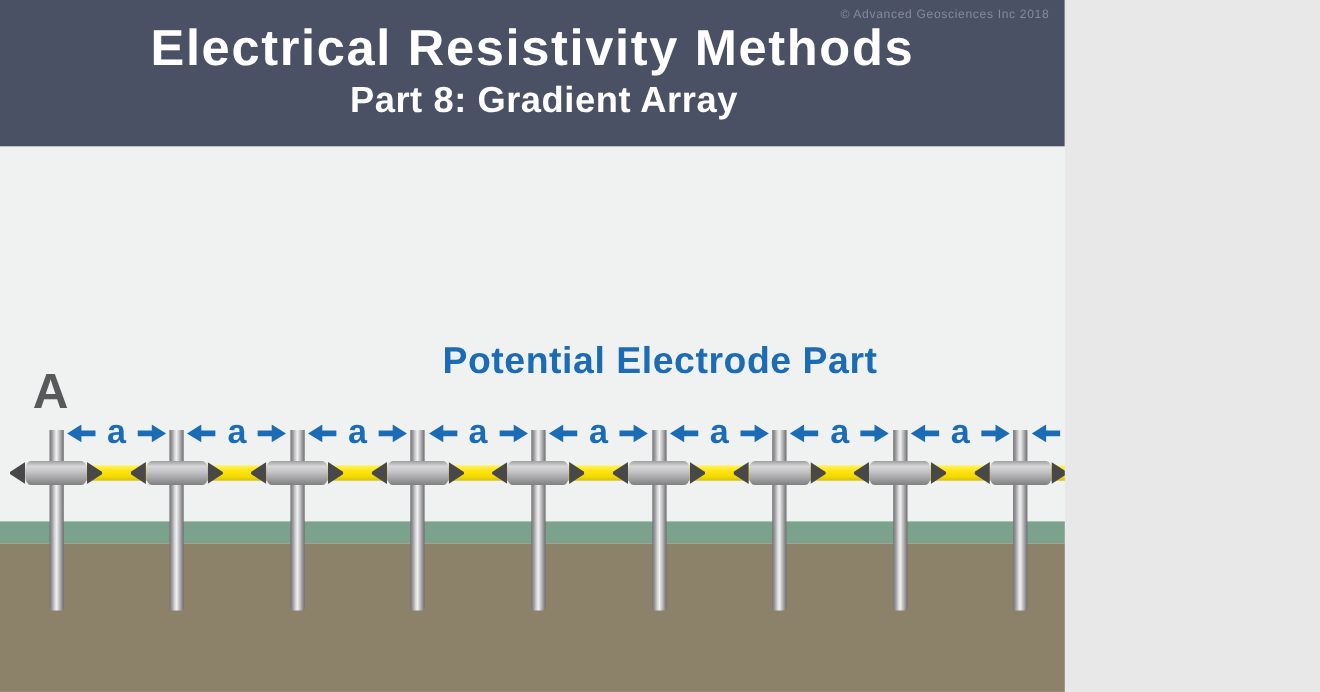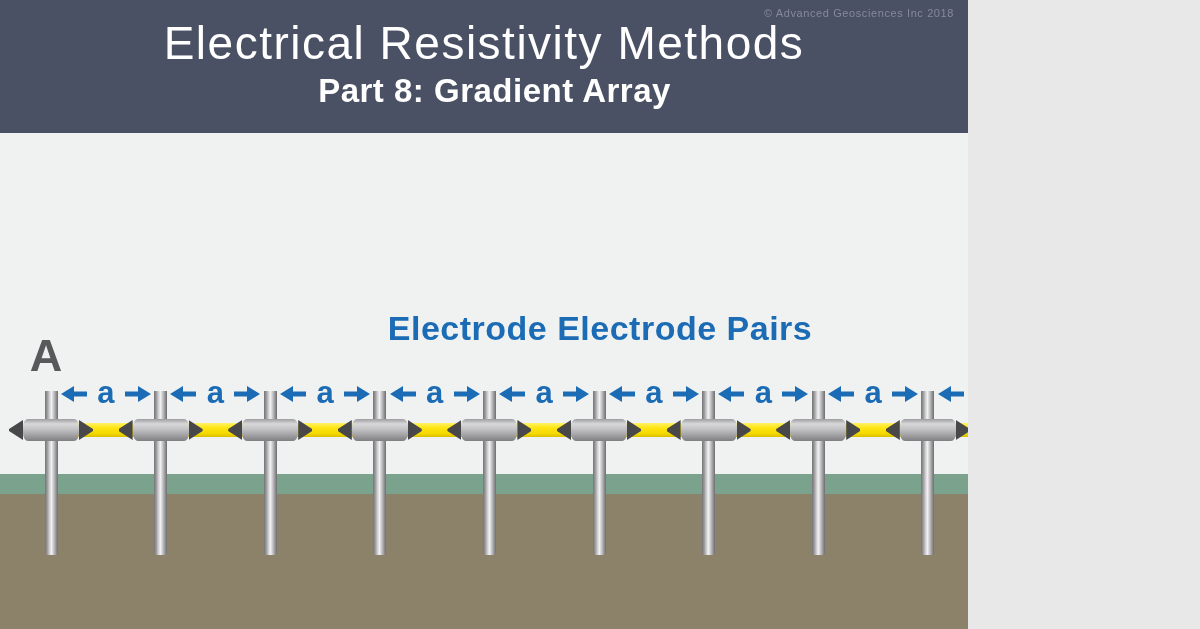--- a/index.html
+++ b/index.html
@@ -21,21 +21,21 @@
     width: 100%;
     height: 133px;
     background: var(--header-bg, #4b5164);
     text-align: center;
     color: #ffffff;
   }
   .main-title {
     margin: 0;
     padding-top: 18px;
     font-size: 46px;
-    font-weight: 400;
+    font-weight: 700;
     letter-spacing: 1.5px;
     color: #ffffff;
     line-height: 1.1;
   }
   .subtitle {
     margin: 1px;
     margin-top: 4px;
     font-size: 33px;
     font-weight: 700;
     letter-spacing: 0.5px;
@@ -164,21 +164,21 @@
   <header class="header">
     <div class="copyright">© Advanced Geosciences Inc 2018</div>
     <h1 class="main-title">Electrical Resistivity Methods</h1>
     <h2 class="subtitle">Part 8: Gradient Array</h2>
   </header>
 
   <main class="scene">
     <div class="grass"></div>
     <div class="soil"></div>
 
-    <div class="scene-title">Electrode Electrode Pairs</div>
+    <div class="scene-title">Potential Electrode Part</div>
 
     <div class="endpoint endpoint-a">A</div>
     <div class="endpoint endpoint-b">B</div>
 
     <div class="cable"></div>
 
     <div id="electrodes">
         <div class="electrode" style="left: 51px;">
     <div class="stake"></div>
     <div class="connector">

